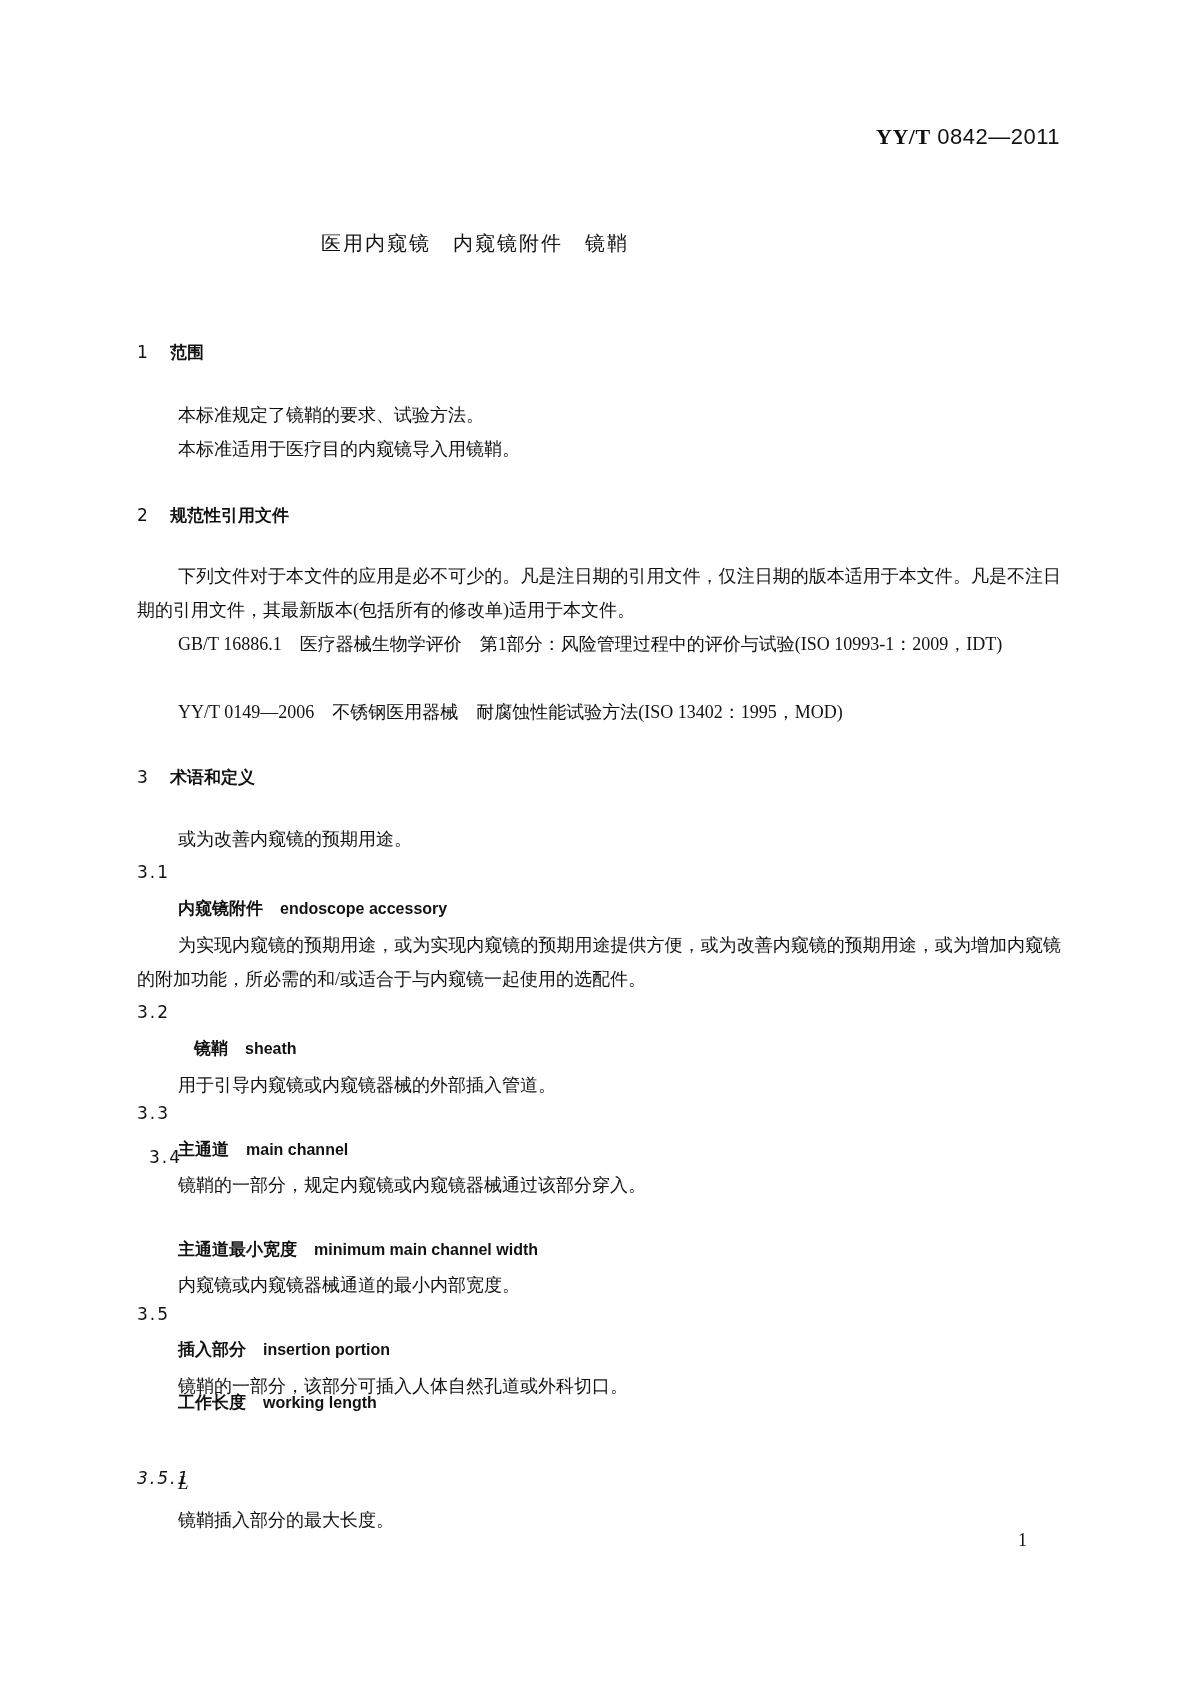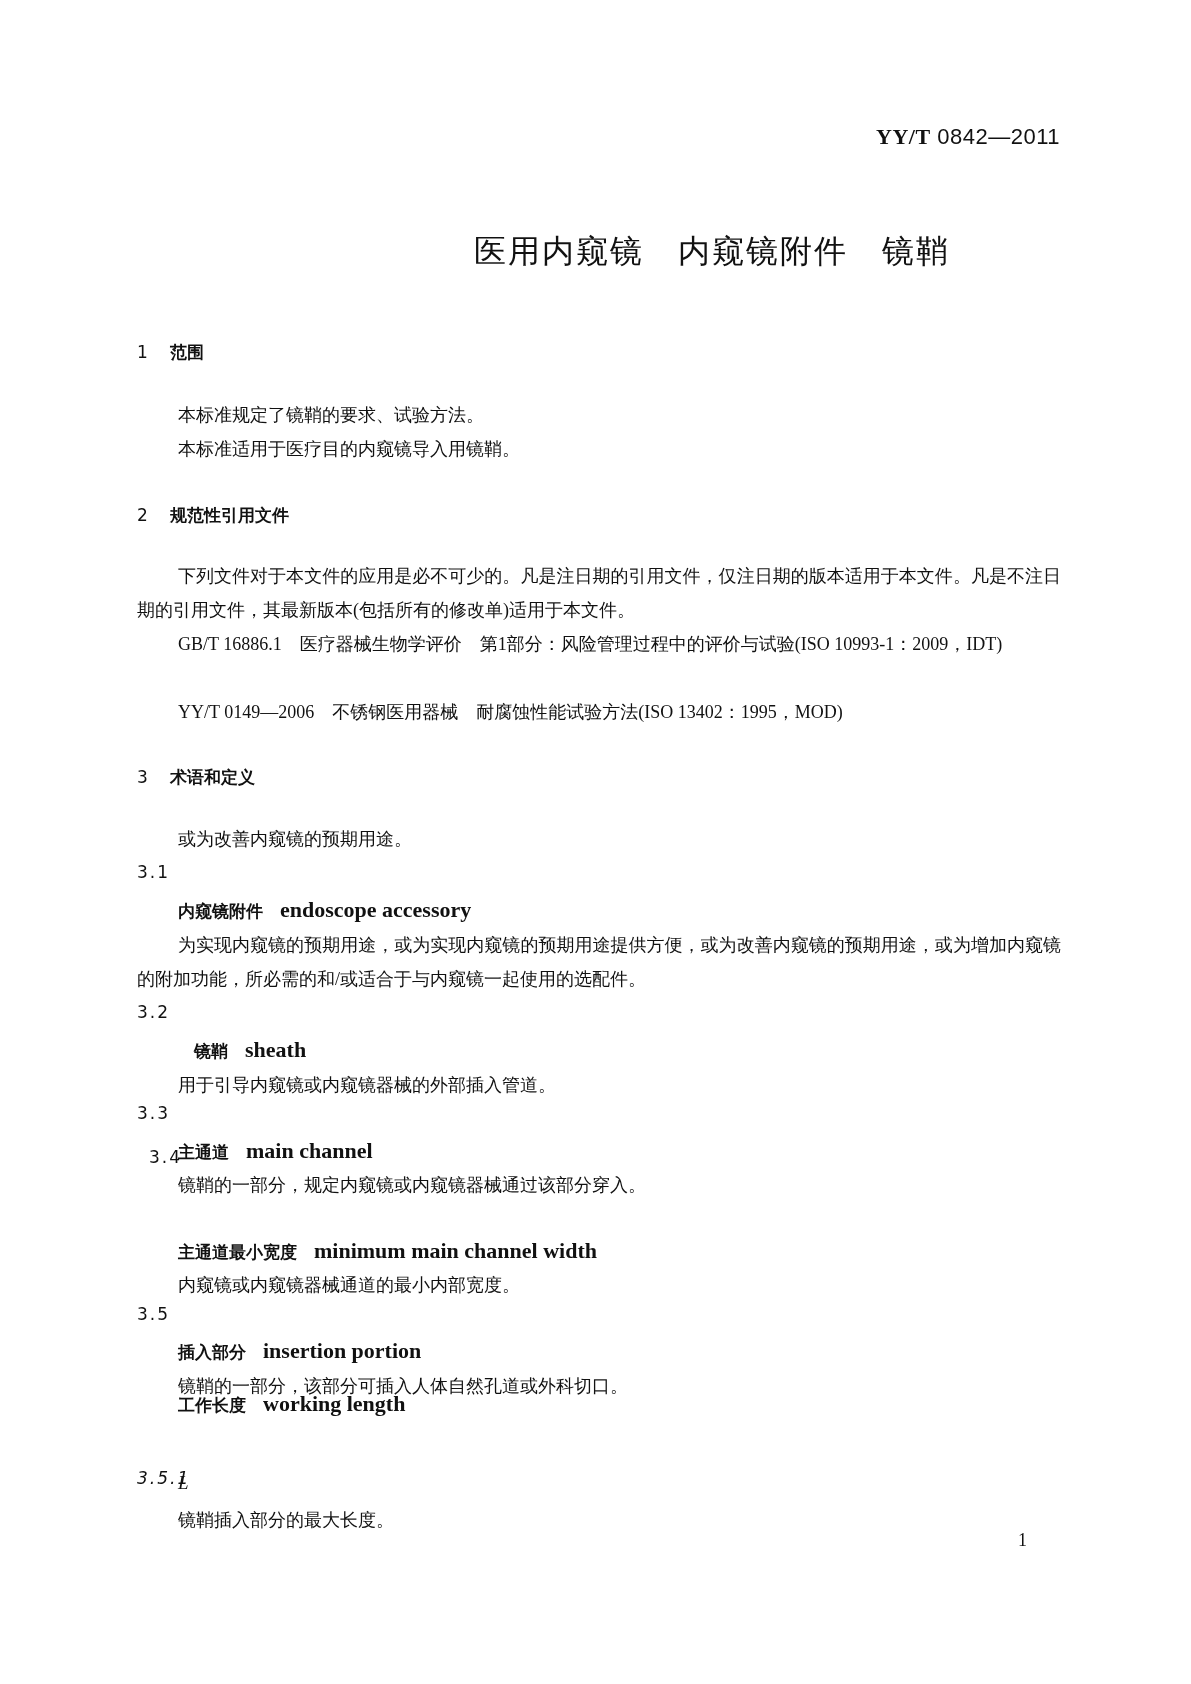--- a/index.html
+++ b/index.html
@@ -8,23 +8,23 @@
     color: #111111;
     font-family: "DejaVu Serif", "Liberation Serif", serif;
   }
   .doc-code {
     position: absolute; top: 124px; right: 131px;
     font-size: 22px; letter-spacing: 0.5px;
     font-family: "Liberation Sans", "DejaVu Sans", sans-serif;
   }
   .doc-code .prefix { font-family: "Liberation Serif", serif; font-weight: bold; }
   .title {
-    position: absolute; top: 230px; left: 0; width: 950px; text-align: right;
+    position: absolute; top: 230px; left: 0; width: 950px; text-align: center;
     font-family: "DejaVu Sans", "Liberation Sans", sans-serif;
-    font-size: 32px; letter-spacing: 2px; white-space: pre;
+    font-size: 20px; letter-spacing: 2px; white-space: pre;
   }
   .content { position: absolute; left: 137px; top: 0; width: 924px; }
   .section-head {
     position: absolute; left: 0;
     font-family: "DejaVu Sans", "Liberation Sans", sans-serif;
     font-size: 17px; font-weight: bold;
   }
   .section-head .num { display: inline-block; width: 33px; font-weight: normal; }
   .para {
     position: absolute; left: 0; width: 924px;
@@ -36,21 +36,21 @@
     position: absolute; left: 0;
     font-family: "DejaVu Sans", "Liberation Sans", sans-serif;
     font-size: 17px; letter-spacing: 2px;
   }
   .term {
     position: absolute; left: 41px;
     font-size: 17px; font-weight: bold;
     font-family: "DejaVu Sans", "Liberation Sans", sans-serif;
     white-space: pre;
   }
-  .term .en { font-family: Liberation Serif, serif; font-size: 22px; }
+  .term .en { font-family: Liberation Sans, sans-serif; font-size: 16px; }
   .symbol {
     position: absolute; left: 41px;
     font-family: "Liberation Serif", serif; font-style: italic; font-size: 19px;
   }
   .page-num {
     position: absolute; top: 1530px; left: 1018px;
     font-family: "Liberation Serif", serif; font-size: 18px;
   }
 </style>
 </head>

